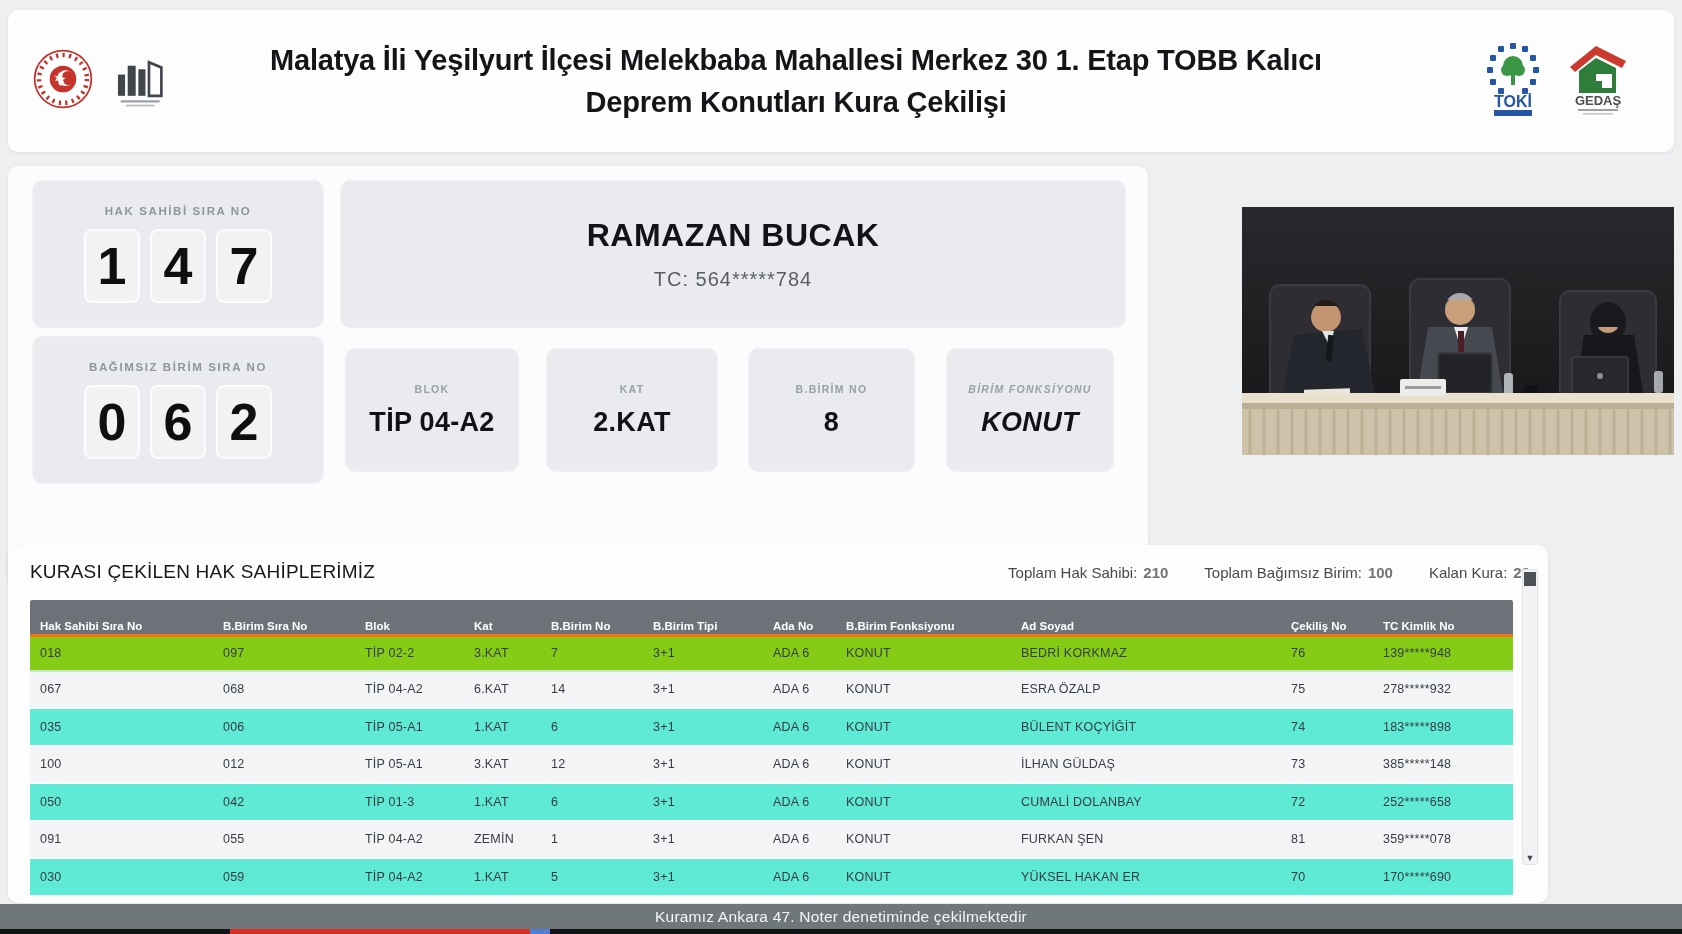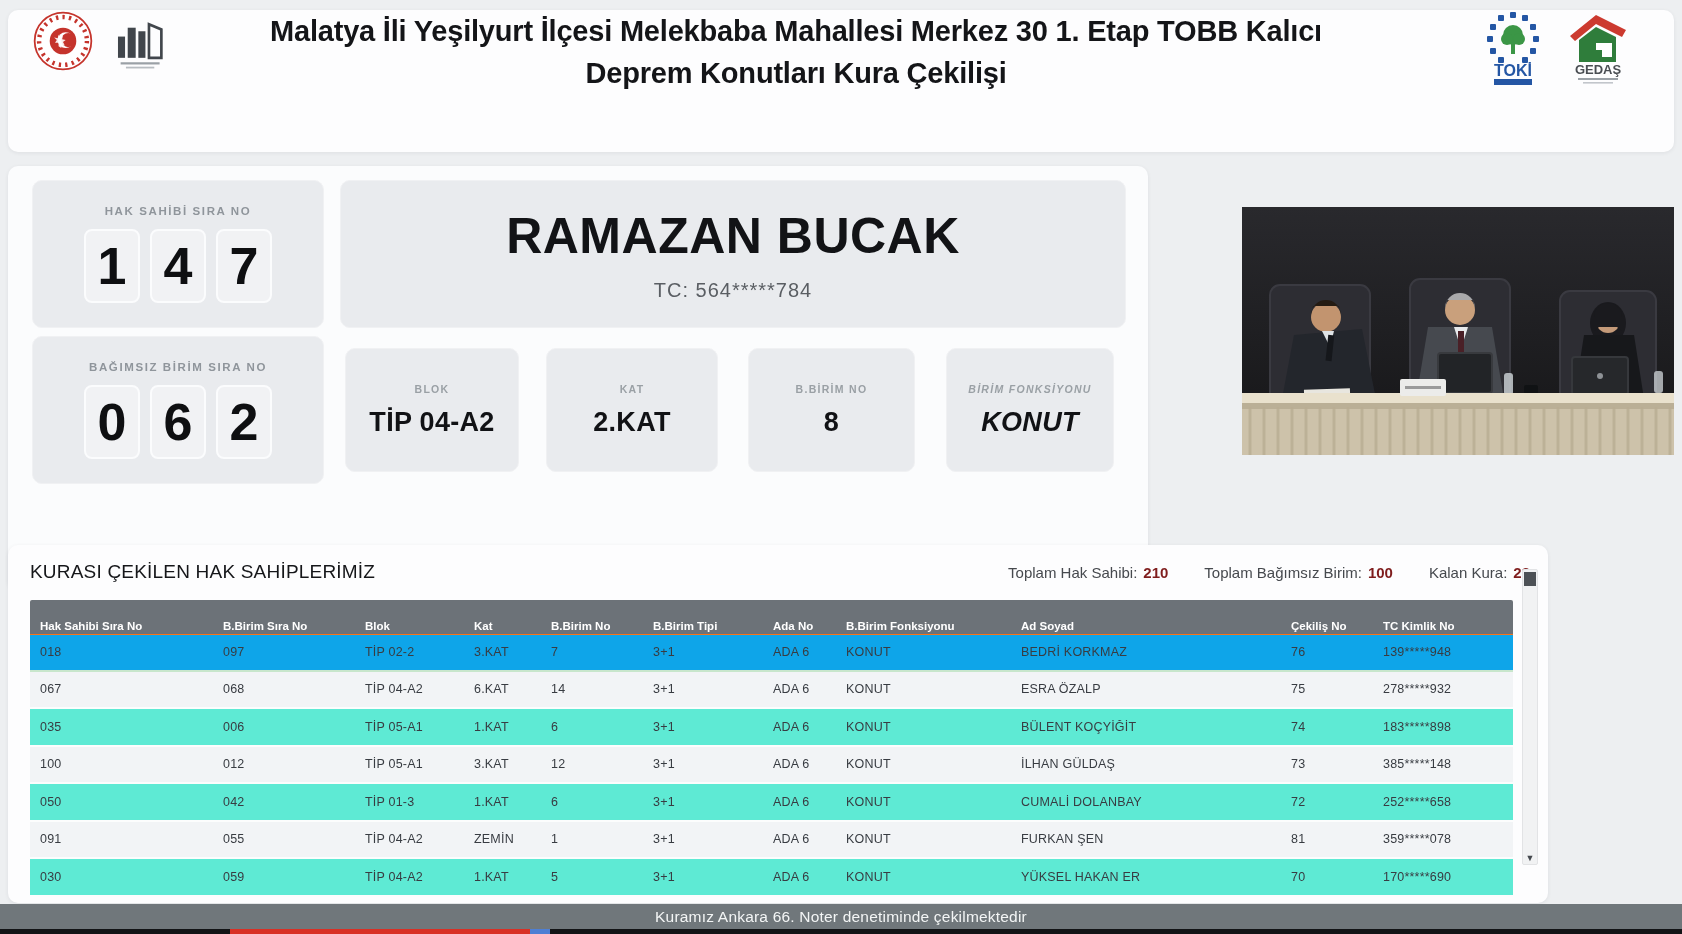--- a/index.html
+++ b/index.html
@@ -12,73 +12,73 @@
     color: #17181b;
   }
   .card {
     position: absolute;
     background: #fdfdfe;
     border-radius: 10px;
     box-shadow: 0 1px 4px rgba(30,34,40,.07);
   }
 
   
-  #header-card { left:8px; top:10px; width:1666px; height:142px; display:flex; align-items:flex-start; }
+  #header-card { left:8px; top:10px; width:1666px; height:142px; display:flex; align-items:center; }
   .logo-group-left { width:180px; display:flex; align-items:center; gap:16px; padding-left:24px; flex:none; }
   .header-title { flex:1; text-align:center; font-weight:bold; font-size:29px; line-height:42px; letter-spacing:-.2px; color:#141518; }
   .logo-group-right { width:270px; display:flex; align-items:center; justify-content:flex-end; gap:24px; padding-right:44px; flex:none; }
 
   
   #panel-card { left:8px; top:166px; width:1140px; height:424px; background:#fbfcfd; }
   .tile {
     position:absolute; background:#e9ebee; border:1px solid #f0f1f3; border-radius:10px;
     display:flex; flex-direction:column; align-items:center; justify-content:center;
   }
   .tile-label { font-size:11.5px; font-weight:bold; color:#8f959b; letter-spacing:1.6px; }
   #tile-hak { left:24px; top:14px; width:292px; height:148px; gap:12px; }
   #tile-bagimsiz { left:24px; top:170px; width:292px; height:148px; gap:12px; }
   .digits { display:flex; gap:10px; }
   .digit-box {
     width:56px; height:74px; background:#f1f2f4; border:2px solid #fbfcfd; border-radius:8px;
     font-size:52px; font-weight:bold; color:#0e0f11; display:flex; align-items:center; justify-content:center;
   }
   #tile-name { left:332px; top:14px; width:786px; height:148px; gap:14px; }
-  #owner-name { font-size:50px; font-weight:bold; color:#121316; letter-spacing:.5px; }
+  #owner-name { font-size:32px; font-weight:bold; color:#121316; letter-spacing:.5px; }
   #owner-tc { font-size:20px; color:#5a5e63; letter-spacing:1px; }
   #mini-tiles { position:absolute; left:0; top:0; width:100%; height:100%; }
   .mini-tile {
     position:absolute; top:182px; height:124px; background:#e9ebee; border:1px solid #f0f1f3; border-radius:10px;
     display:flex; flex-direction:column; align-items:center; justify-content:center; gap:12px;
   }
   .mini-tile:nth-child(1){ left:337px; width:174px; }
   .mini-tile:nth-child(2){ left:538px; width:172px; }
   .mini-tile:nth-child(3){ left:740px; width:167px; }
   .mini-tile:nth-child(4){ left:938px; width:168px;font-style:italic; }
   .mini-label { font-size:10.5px; font-weight:bold; color:#9aa0a5; letter-spacing:1.3px; white-space:nowrap; }
   .mini-value { font-size:27px; font-weight:bold; color:#111215; letter-spacing:.3px; }
 
   
   #video { position:absolute; left:1242px; top:207px; width:432px; height:248px; background:#1c1c1f; overflow:hidden; }
 
   
   #table-card { left:8px; top:545px; width:1540px; height:358px; }
   #table-title { position:absolute; left:22px; top:16px; font-size:19px; font-weight:normal; color:#151619; letter-spacing:.2px; }
   #stats { position:absolute; right:18px; top:19px; display:flex; gap:36px; font-size:15px; color:#46494e; }
-  .stat-item .stat-value { font-weight:bold; color:#7f1d1d; margin-left:6px; }
+  .stat-item .stat-value { font-weight:bold; color:#737373; margin-left:6px; }
   .t-grid { display:grid; grid-template-columns:183px 142px 109px 77px 102px 120px 73px 175px 270px 92px 1fr; }
   #table-head {
     position:absolute; left:22px; top:55px; width:1483px; height:52px;
     background:#6c7278; color:#fff; font-size:11.5px; font-weight:bold; border-radius:2px 2px 0 0;
     align-items:center;
   }
   #table-head .hcell { padding-left:10px; white-space:nowrap; overflow:hidden; }
   #table-rows { position:absolute; left:22px; top:89px; width:1483px; }
   .trow { height:37.5px; align-items:center; background:#5eead4; border-bottom:2px solid #fcfdfd; }
   .trow.alt { background:#f2f4f6; }
-  .trow.green { background:#0ea5e9; border-top:1px solid #f97316; border-bottom:2px solid #c8e6cc; }
+  .trow.green { background:#84cc16; border-top:3px solid #f97316; border-bottom:2px solid #c8e6cc; }
   .tcell { padding-left:10px; font-size:12.5px; color:#383c42; letter-spacing:.2px; white-space:nowrap; overflow:hidden; }
 
   
   #scrollbar {
     position:absolute; right:10px; top:24px; width:16px; height:296px;
     background:#f1f2f3; border:1px solid #e2e3e5; border-radius:2px;
   }
   #scroll-thumb { position:absolute; left:1px; top:2px; width:12px; height:14px; background:#4d5156; }
   #scroll-down { position:absolute; left:0; bottom:1px; width:100%; text-align:center; font-size:9px; color:#45494e; }
 
@@ -377,18 +377,18 @@
       </div>
     </div>
 
   <div id="scrollbar">
     <div id="scroll-thumb"></div>
     <div id="scroll-down">▼</div>
   </div>
 </div>
 
 <div id="footer-bar">
-  <span id="footer-text">Kuramız Ankara 66. Noter denetiminde çekilmektedir</span>
+  <span id="footer-text">Kuramız Ankara 47. Noter denetiminde çekilmektedir</span>
 </div>
 <div id="progress-strip">
   <div id="progress-played"></div>
   <div id="progress-buffer"></div>
 </div>
 
 </body></html>

